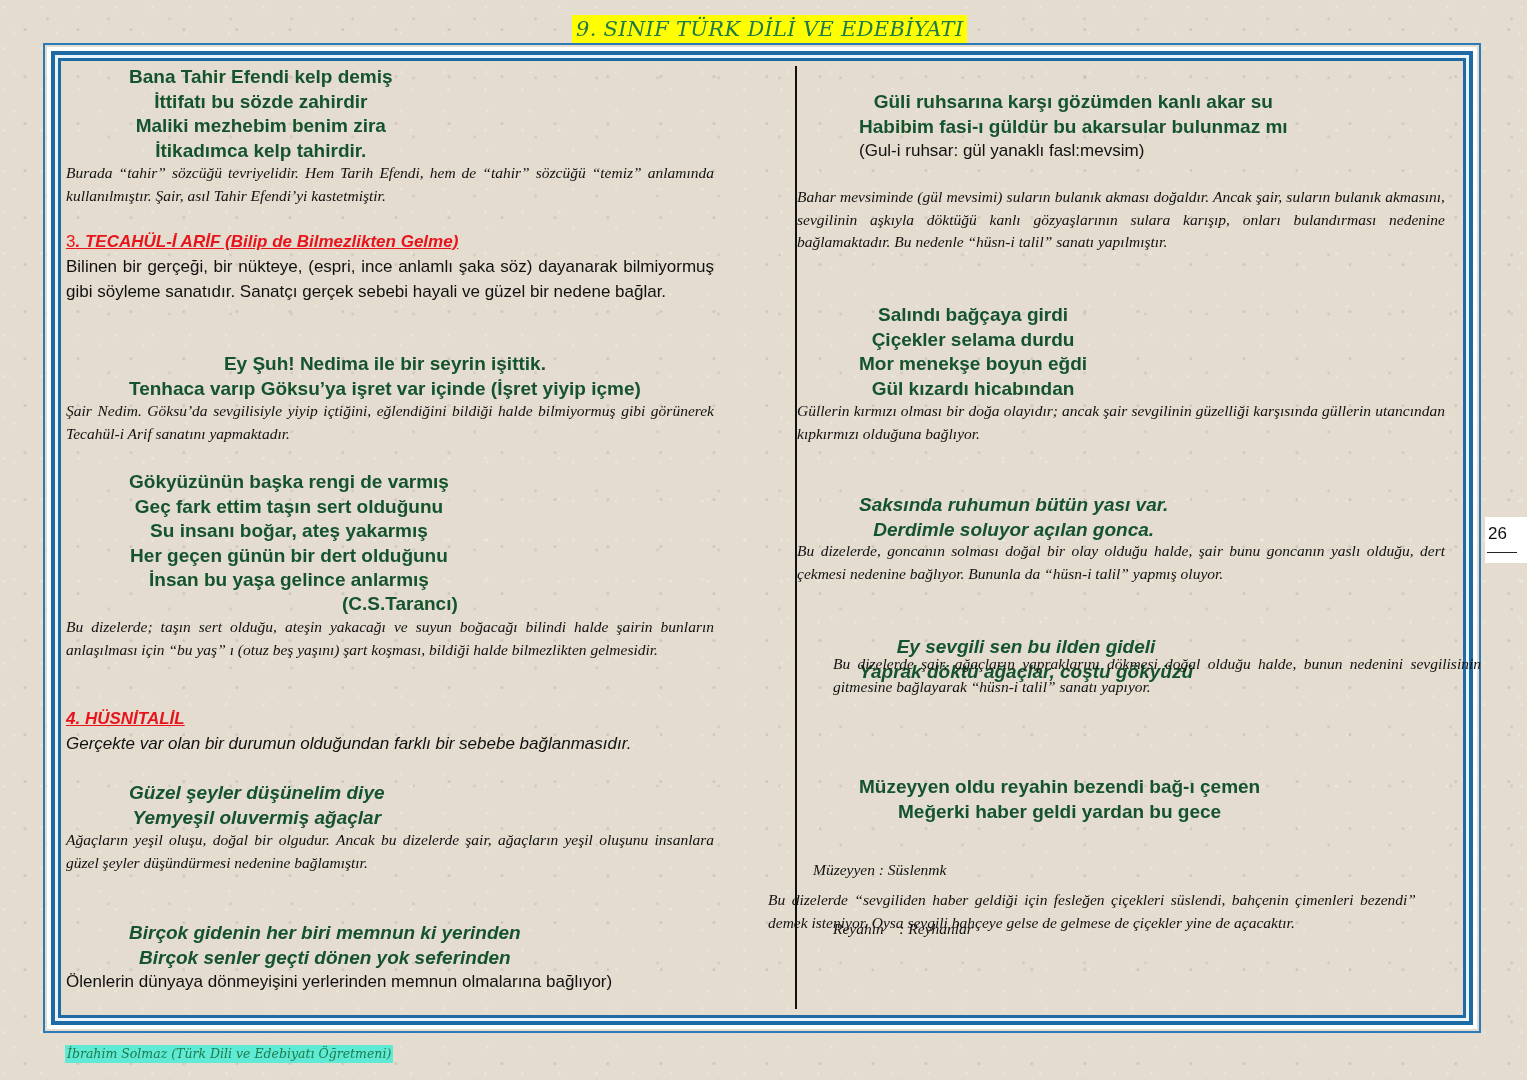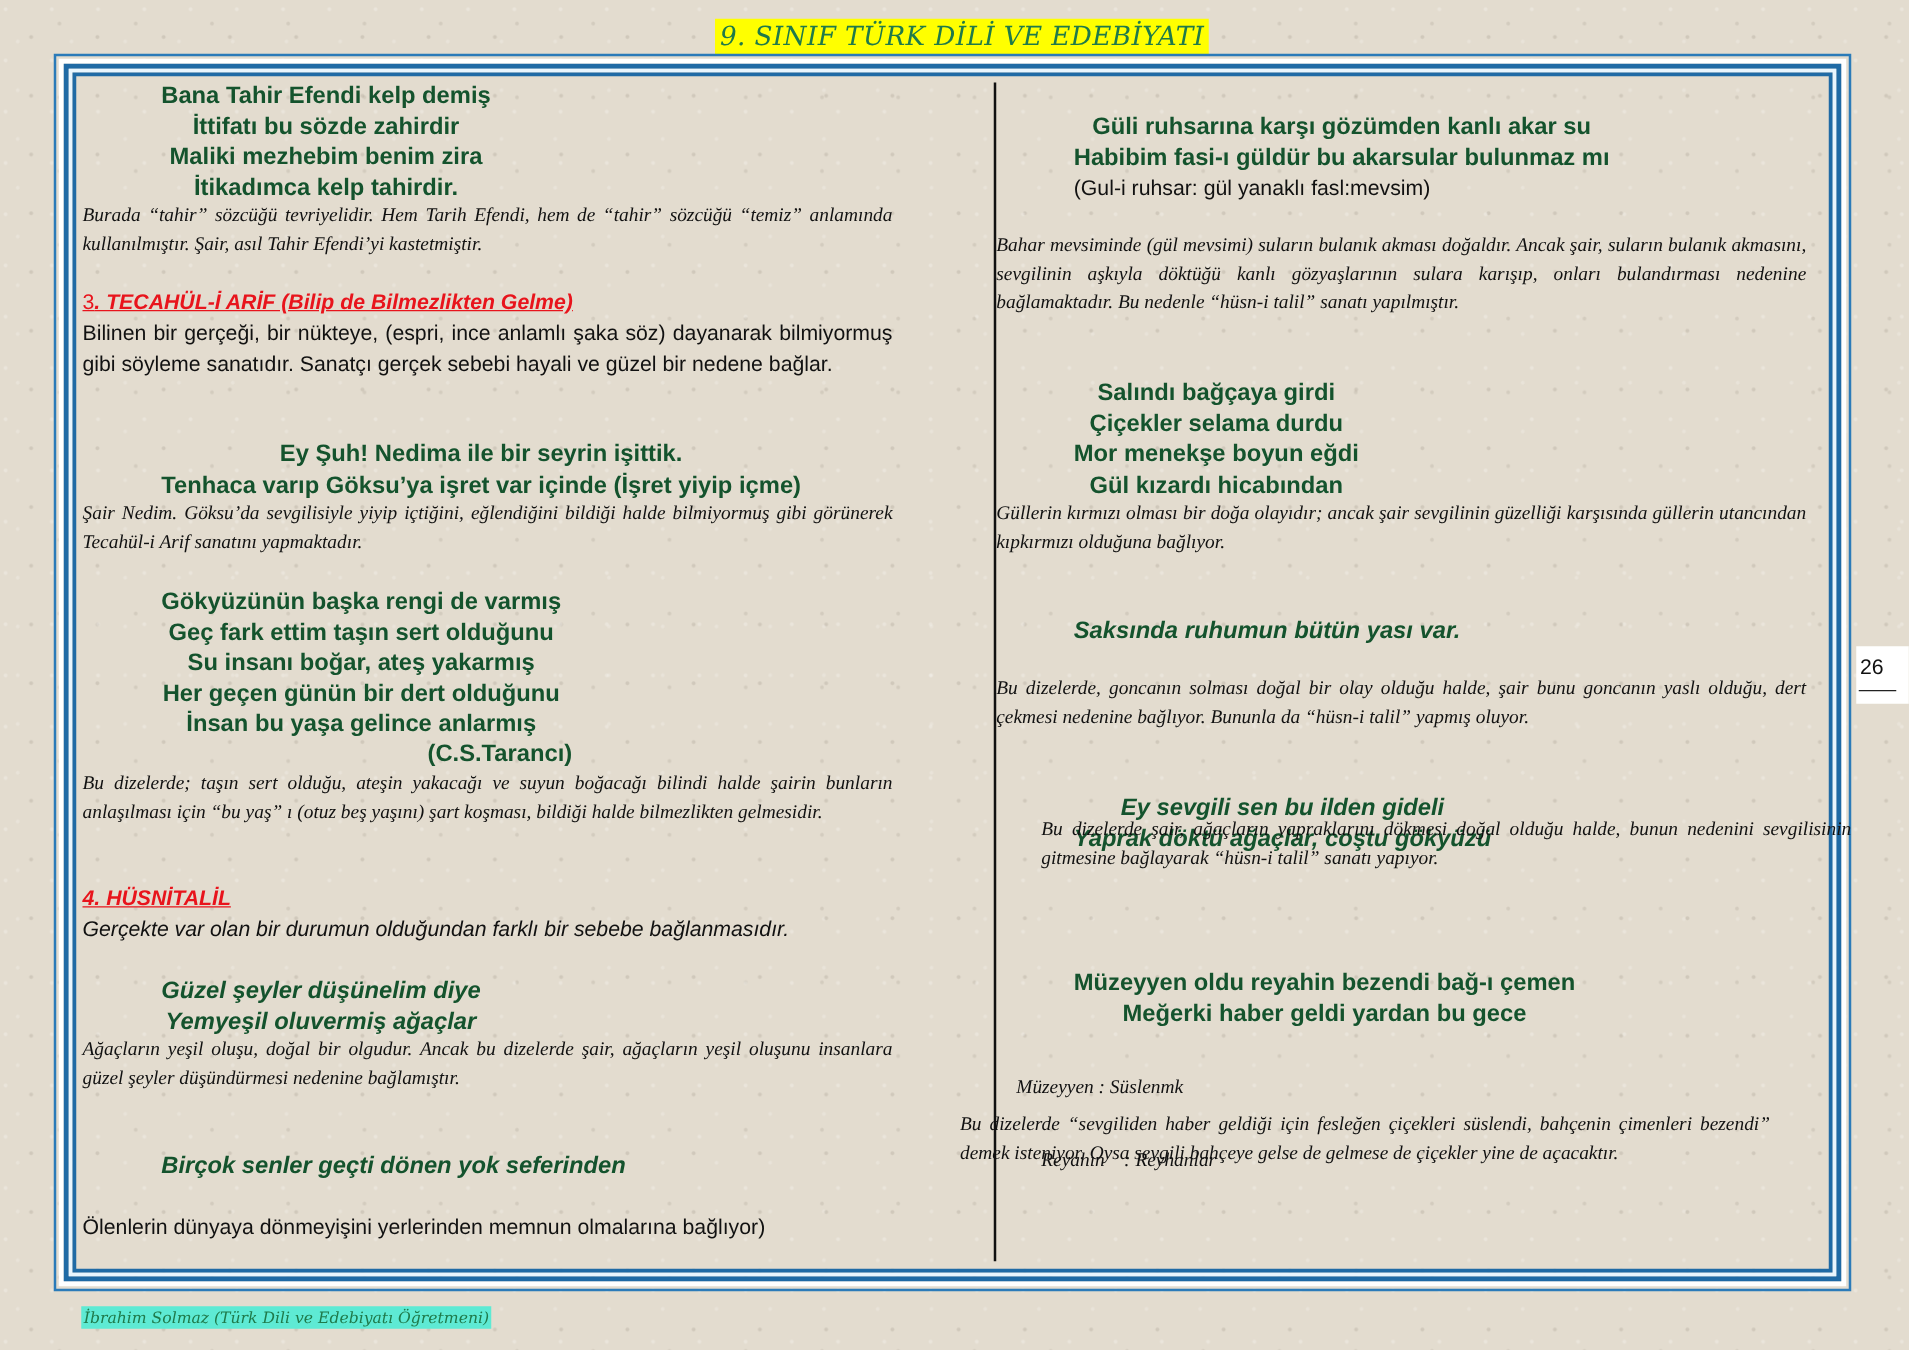--- a/index.html
+++ b/index.html
@@ -190,20 +190,21 @@
 <div class="t plain it" style="left:66px; top:732px;">Gerçekte var olan bir durumun olduğundan farklı bir sebebe bağlanmasıdır.</div>
 
 <div class="t verse it lines" style="left:129px; top:781px;">
   <div>Güzel şeyler düşünelim diye</div>
   <div>Yemyeşil oluvermiş ağaçlar</div>
 </div>
 
 <div class="t note" style="left:66px; top:829px; width:648px;">Ağaçların yeşil oluşu, doğal bir olgudur. Ancak bu dizelerde şair, ağaçların yeşil oluşunu insanlara güzel şeyler düşündürmesi nedenine bağlamıştır.</div>
 
 <div class="t verse it lines" style="left:129px; top:921px;">
+  <div>Birçok gidenin her biri memnun ki yerinden</div>
   <div>Birçok senler geçti dönen yok seferinden</div>
 </div>
 
 <div class="t plain" style="left:66px; top:970px;"> Ölenlerin dünyaya dönmeyişini yerlerinden memnun olmalarına bağlıyor)</div>
 
 <div class="t verse lines" style="left:859px; top:90px;">
   <div>Güli ruhsarına karşı gözümden kanlı akar su</div>
   <div>Habibim fasi-ı güldür bu akarsular bulunmaz mı</div>
 </div>
 <div class="t plain" style="left:859px; top:139px;">(Gul-i ruhsar: gül yanaklı fasl:mevsim)</div>
@@ -214,20 +215,21 @@
   <div>Salındı bağçaya girdi</div>
   <div>Çiçekler selama durdu</div>
   <div>Mor menekşe boyun eğdi</div>
   <div>Gül kızardı hicabından</div>
 </div>
 
 <div class="t note" style="left:797px; top:400px; width:648px;">Güllerin kırmızı olması bir doğa olayıdır; ancak şair sevgilinin güzelliği karşısında güllerin utancından kıpkırmızı olduğuna bağlıyor.</div>
 
 <div class="t verse it lines" style="left:859px; top:493px;">
   <div>Saksında ruhumun bütün yası var.</div>
+  <div>Derdimle soluyor açılan gonca.</div>
 </div>
 
 <div class="t note" style="left:797px; top:540px; width:648px;">Bu dizelerde, goncanın solması doğal bir olay olduğu halde, şair bunu goncanın yaslı olduğu, dert çekmesi nedenine bağlıyor. Bununla da “hüsn-i talil” yapmış oluyor.</div>
 
 <div class="t verse it lines" style="left:859px; top:635px;">
   <div>Ey sevgili sen bu ilden gideli</div>
   <div>Yaprak döktü ağaçlar, coştu gökyüzü</div>
 </div>
 
 <div class="t note" style="left:797px; top:653px; width:648px;padding-left:36px;">Bu dizelerde şair, ağaçların yapraklarını dökmesi doğal olduğu halde, bunun nedenini sevgilisinin gitmesine bağlayarak “hüsn-i talil” sanatı yapıyor.</div>

